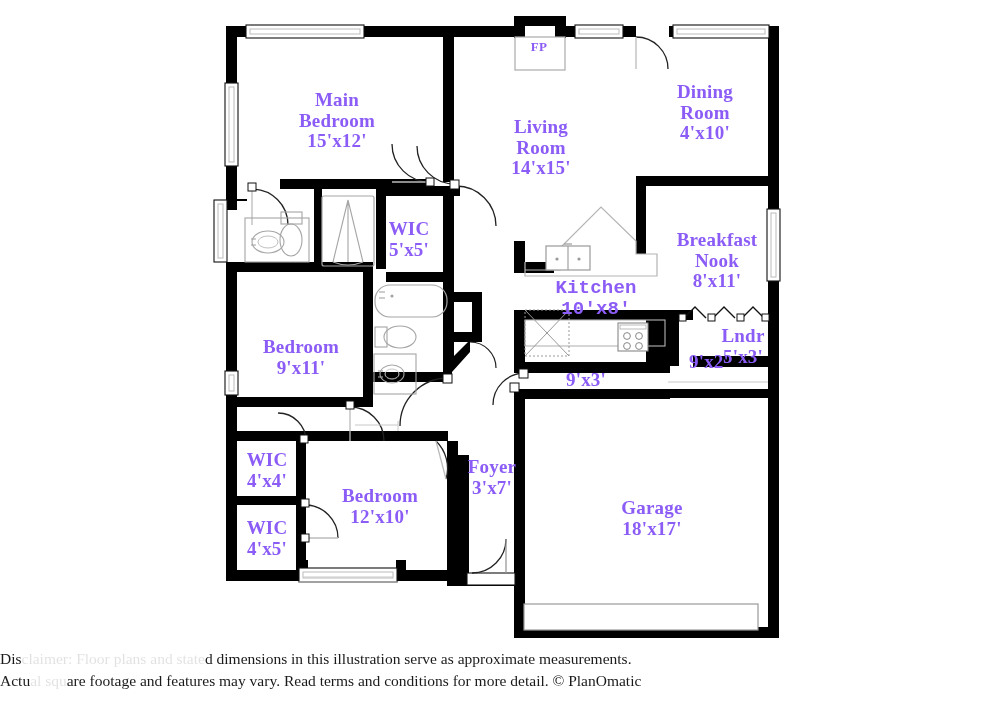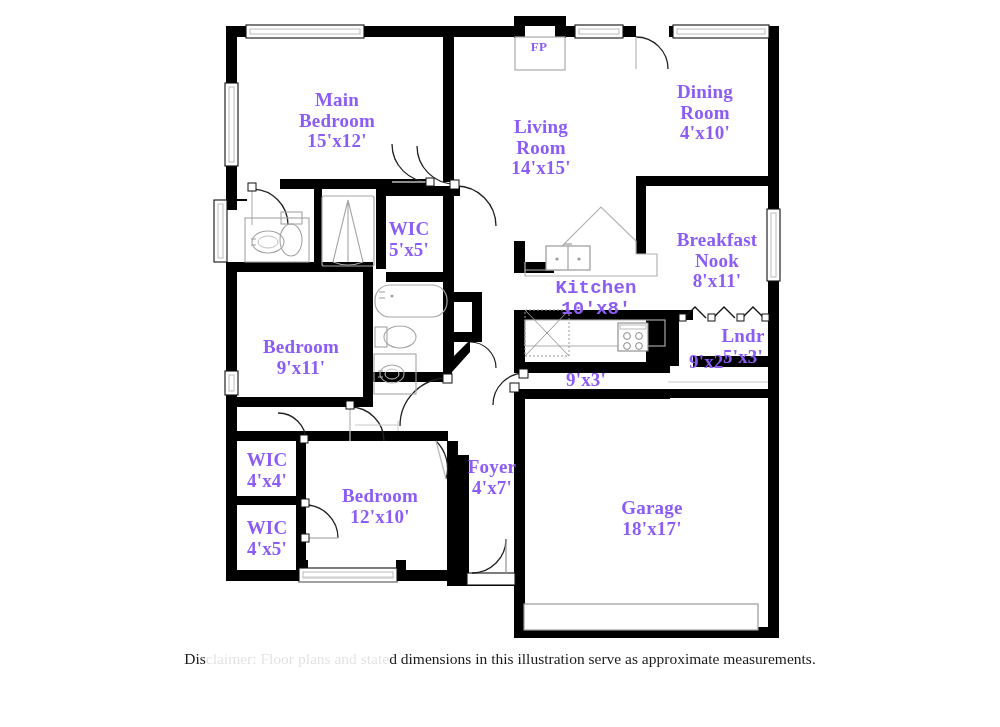--- a/index.html
+++ b/index.html
@@ -2,21 +2,21 @@
 <html><head>
 <meta charset="utf-8">
 <style>
   html,body{margin:0;padding:0;background:#ffffff;}
   body{width:1000px;height:727px;overflow:hidden;font-family:"Liberation Serif",serif;}
   #stage{position:relative;width:1000px;height:727px;background:#ffffff;}
   #plan{position:absolute;left:0;top:0;width:1000px;height:727px;}
   .rl{position:absolute;text-align:center;font-family:"Liberation Serif",serif;font-weight:bold;color:#8b5cf6;line-height:1.08;letter-spacing:.2px;white-space:pre;}
   .rl-lg{font-size:19px;}
   .rl-sm{font-size:13px;}
-  #disclaimer{position:absolute;left:0;top:648px;width:1000px;text-align:center;
+  #disclaimer{position:absolute;left:0;top:648px;width:1000px;text-align:left;
     font-family:"Liberation Serif",serif;font-size:15.5px;color:#1a1a1a;line-height:1.45;}
   #disclaimer .line{white-space:nowrap;}
   .fade1{color:#1a1a1a;}
   .fadeA{color:rgba(26,26,26,.13);}
 </style>
 </head>
 <body>
 
 <div id="stage">
 
@@ -350,23 +350,24 @@
 5'x3'</div>
     <div class="rl rl-lg" style="left:546px;top:370px;width:80px;">9'x3'</div>
     <div class="rl rl-lg" style="left:669px;top:352px;width:80px;">9'x2'</div>
     <div class="rl rl-lg" style="left:227px;top:450px;width:80px;">WIC
 4'x4'</div>
     <div class="rl rl-lg" style="left:227px;top:518px;width:80px;">WIC
 4'x5'</div>
     <div class="rl rl-lg" style="left:320px;top:486px;width:120px;">Bedroom
 12'x10'</div>
     <div class="rl rl-lg" style="left:452px;top:457px;width:80px;">Foyer
-4'x7'</div>
+3'x7'</div>
     <div class="rl rl-lg" style="left:602px;top:498px;width:100px;">Garage
 18'x17'</div>
     <div class="rl rl-sm" style="left:514px;top:40px;width:50px;">FP</div>
   </div>
 
   <div id="disclaimer">
     <div class="line"><span class="fade1">Dis</span><span class="fadeA">claimer: Floor plans and state</span><span class="fade1">d dimensions in this illustration serve as approximate measurements.</span></div>
+    <div class="line"><span class="fade1">Actu</span><span class="fadeA">al squ</span><span class="fade1">are footage and features may vary. Read terms and conditions for more detail. © PlanOmatic</span></div>
   </div>
 
 </div>
 
 </body></html>

